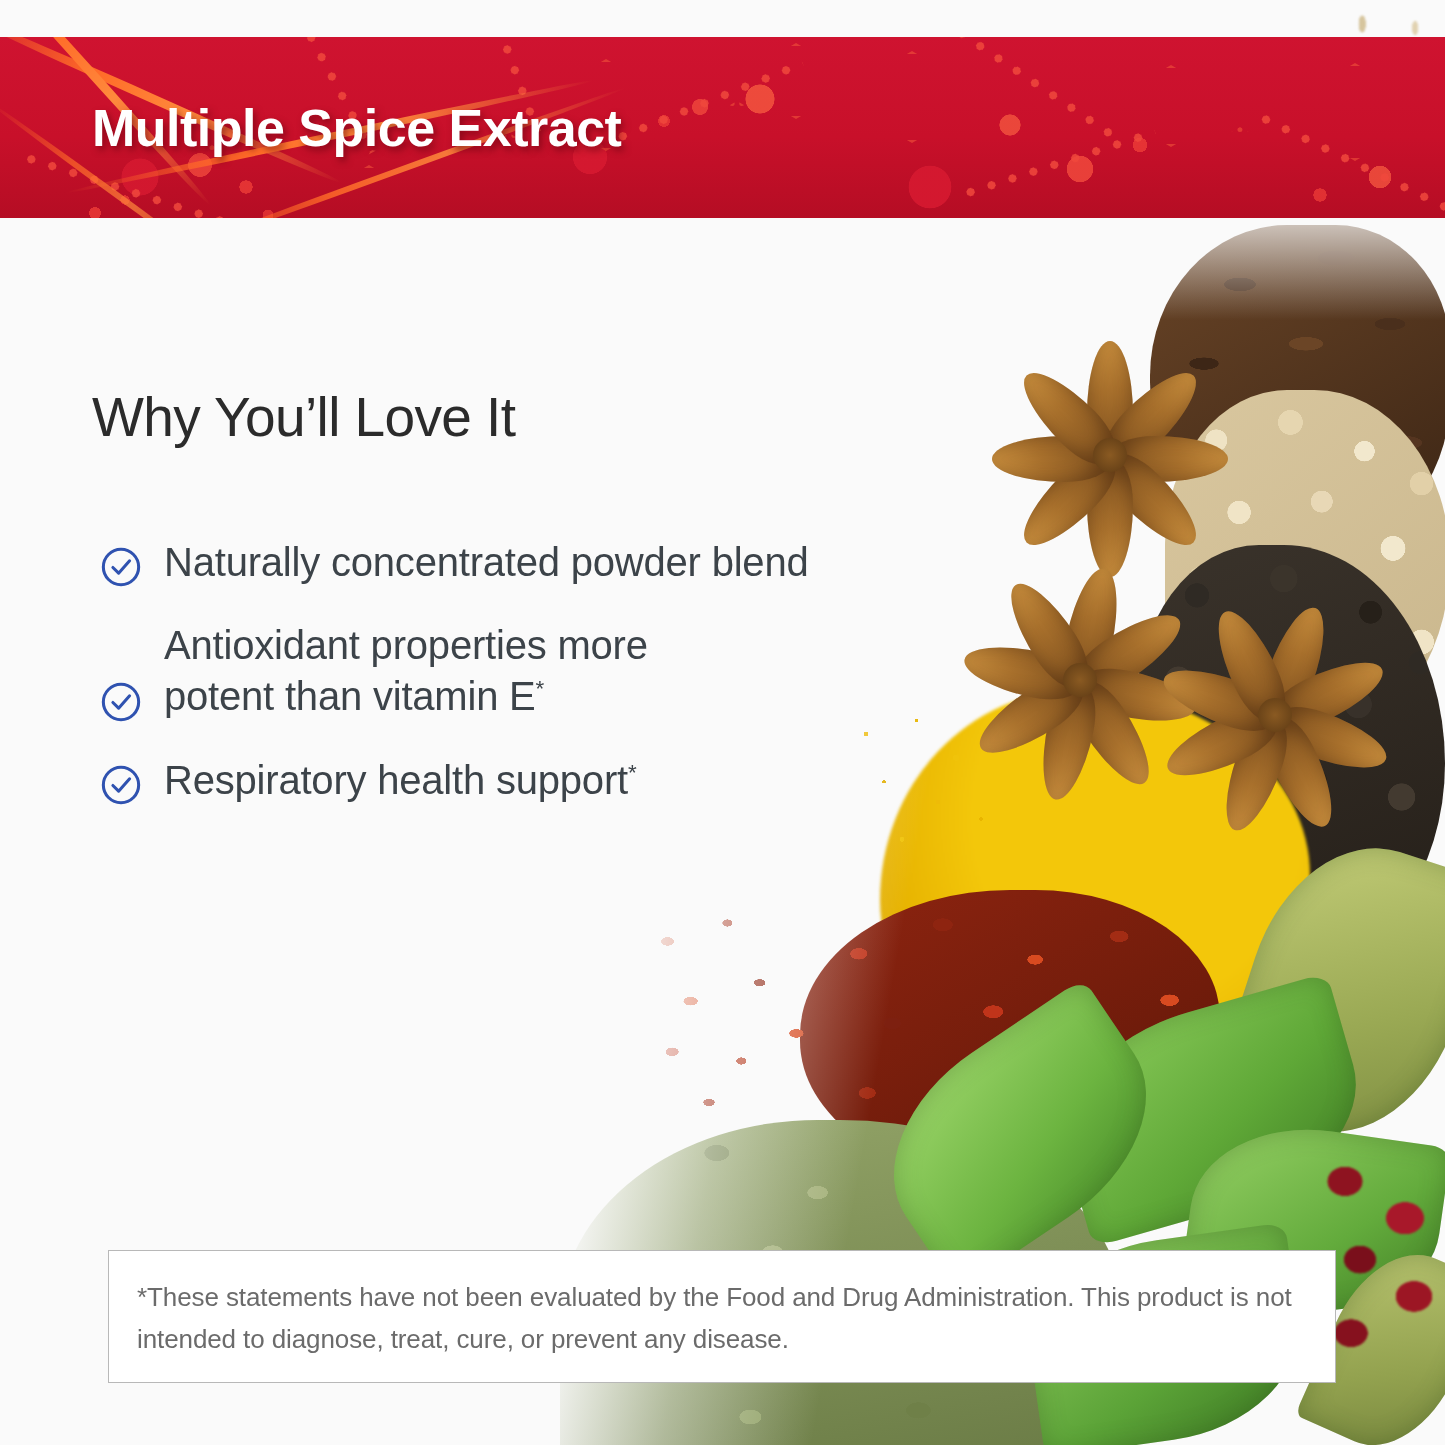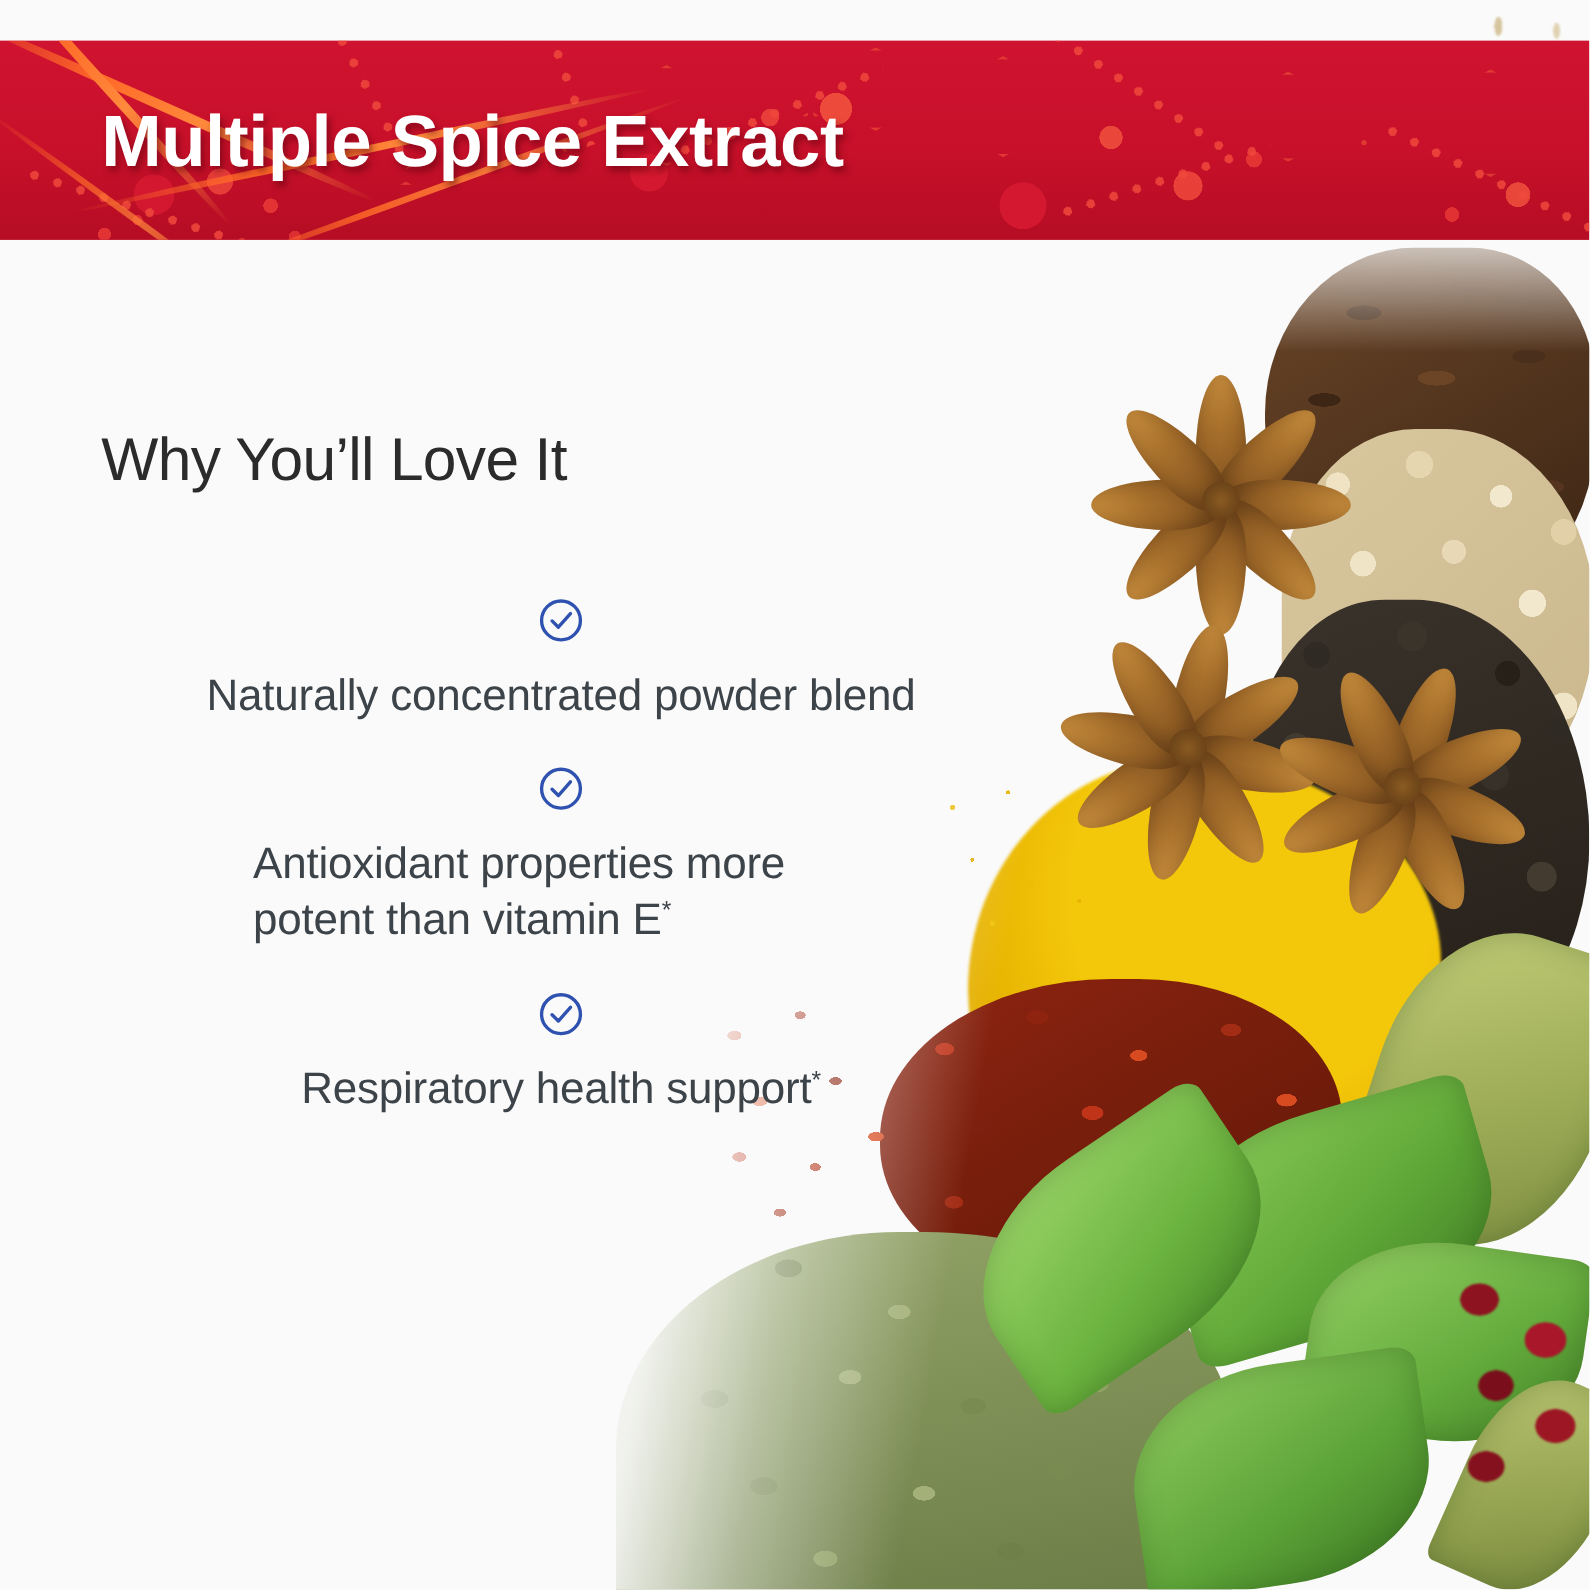--- a/index.html
+++ b/index.html
@@ -354,21 +354,21 @@
     background-image: radial-gradient(circle 6px at 6px 6px, rgba(240,72,60,.85) 0 65%, transparent 67%);
     background-size: 22px 12px;
     background-repeat: repeat-x;
   }
   .banner-title {
     position: absolute;
     left: 92px; top: 50%;
     transform: translateY(-50%);
     margin: 0;
     color: #ffffff;
-    font-size: 66px;
+    font-size: 52px;
     font-weight: 700;
     letter-spacing: -0.5px;
     line-height: 1;
     text-shadow: 3px 4px 7px rgba(90,0,12,.55);
     white-space: nowrap;
   }
 
   
   .section-title {
     position: absolute;
@@ -384,24 +384,23 @@
   .benefits {
     position: absolute;
     left: 100px; top: 537px;
     width: 820px;
     margin: 0;
     padding: 0;
     list-style: none;
   }
   .benefit {
     display: flex;
-    align-items: center;
+    align-items: flex-end;
     gap: 22px;
     margin-bottom: 32px;
-    flex-direction: column;
   }
   .check-icon {
     flex: 0 0 auto;
     width: 42px; height: 42px;
     margin-top: 6px;
   }
   .benefit-text {
     color: #3c4349;
     font-size: 40px;
     font-weight: 400;
@@ -568,14 +567,17 @@
           <path d="M13.5 22.5 L19.5 28.5 L31 15.5" fill="none" stroke="#2f52b0" stroke-width="3.2" stroke-linecap="round" stroke-linejoin="round"></path>
         </svg>
       </span>
       <span class="benefit-text">
         <span>Respiratory health support</span><sup>*</sup>
       </span>
     </li>
 
   </ul>
 
+  <div class="disclaimer">
+    <p class="disclaimer-text">*These statements have not been evaluated by the Food and Drug Administration. This product is not intended to diagnose, treat, cure, or prevent any disease.</p>
+  </div>
 
 </div>
 
 </body></html>

